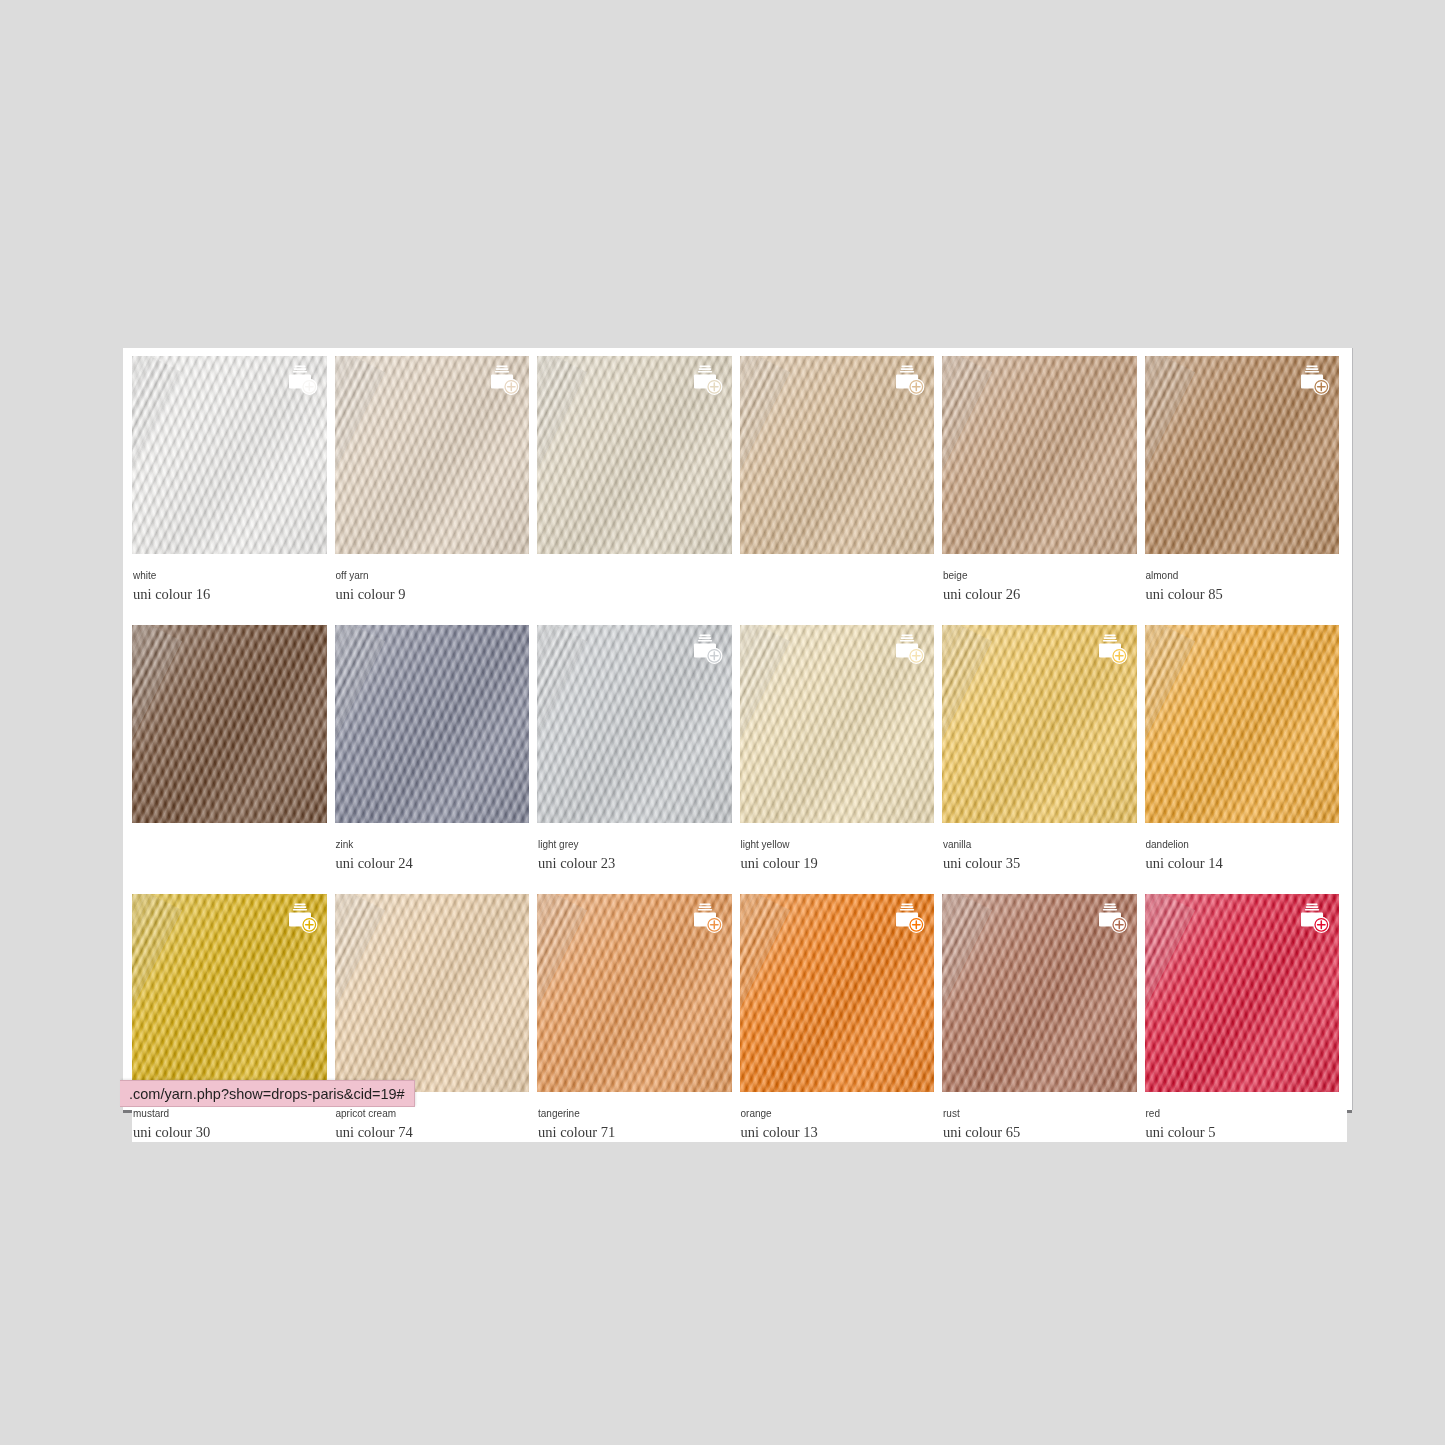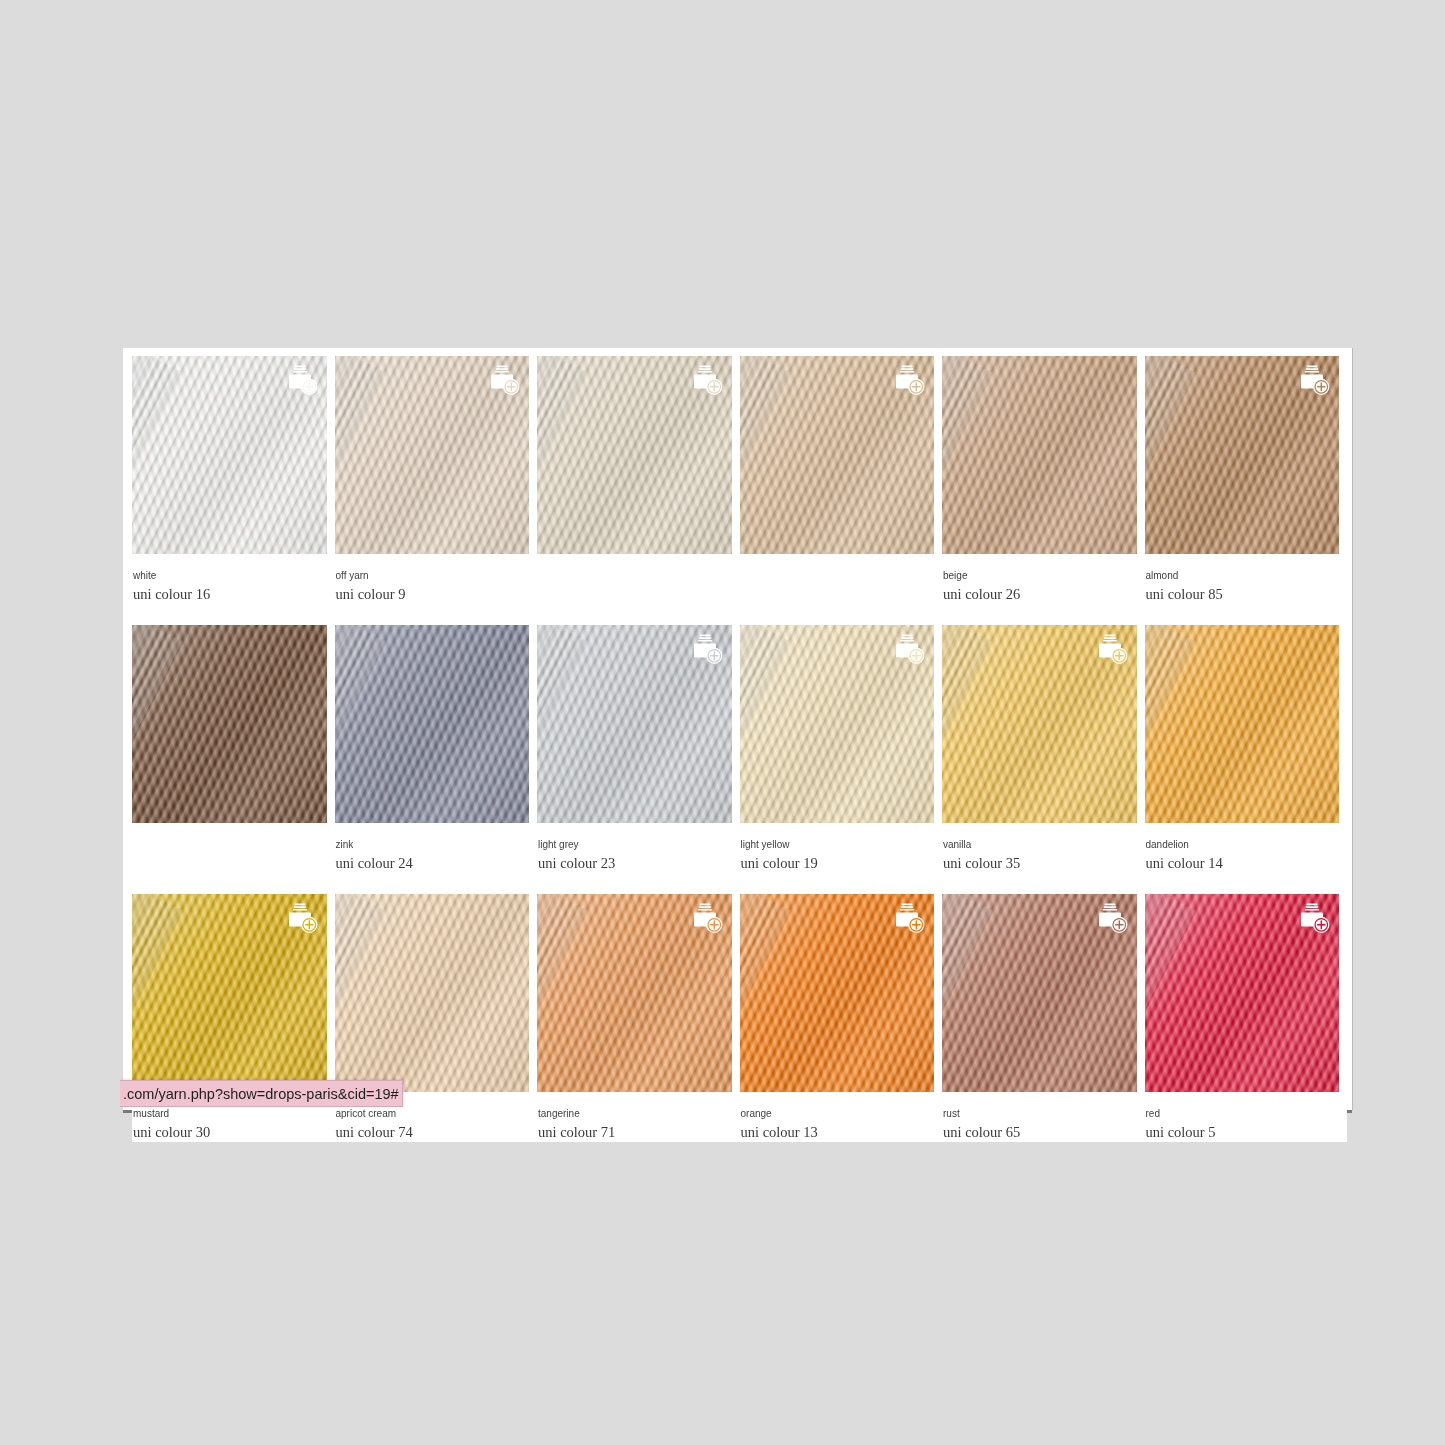--- a/index.html
+++ b/index.html
@@ -107,21 +107,21 @@
     font-family:Liberation Serif, serif;
   }
   .row-gap{height:21px;}
 
   
   #status-bar{
     position:absolute;
     left:-3px;
     bottom:3px;
     height:25px;
-    padding:0 3px;
+    padding:0 9px;
     display:flex;align-items:center;
     background:#f0c3d0;
     border:1px solid #d6a8b6;
     border-left:none;
     font-size:14.5px;
     color:#1f1f1f;
     white-space:nowrap;
     z-index:20;
     box-shadow:1px -1px 2px rgba(0,0,0,.10);
   }

